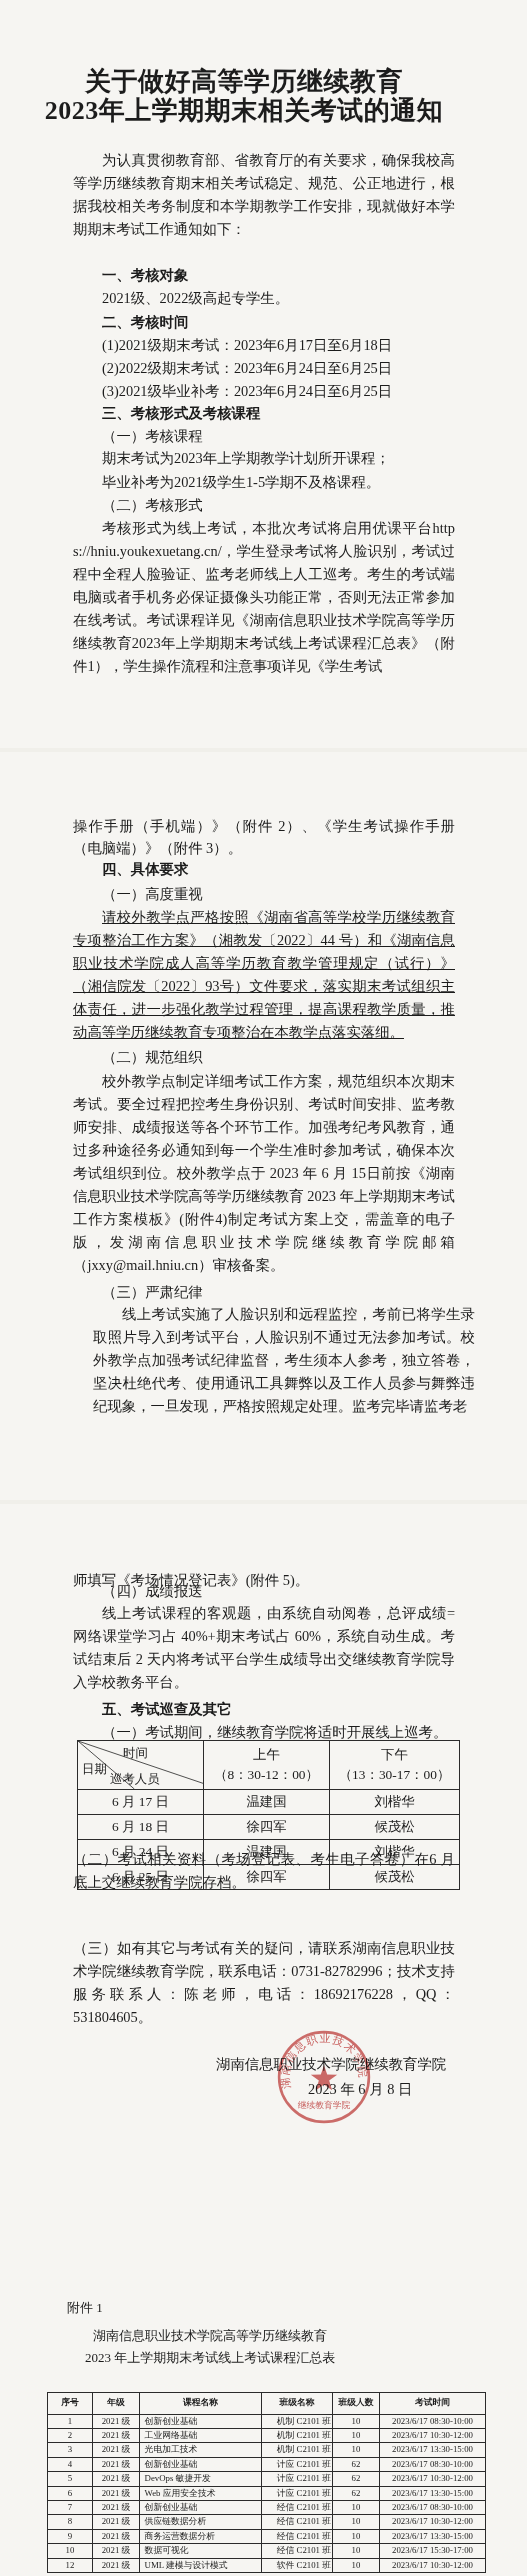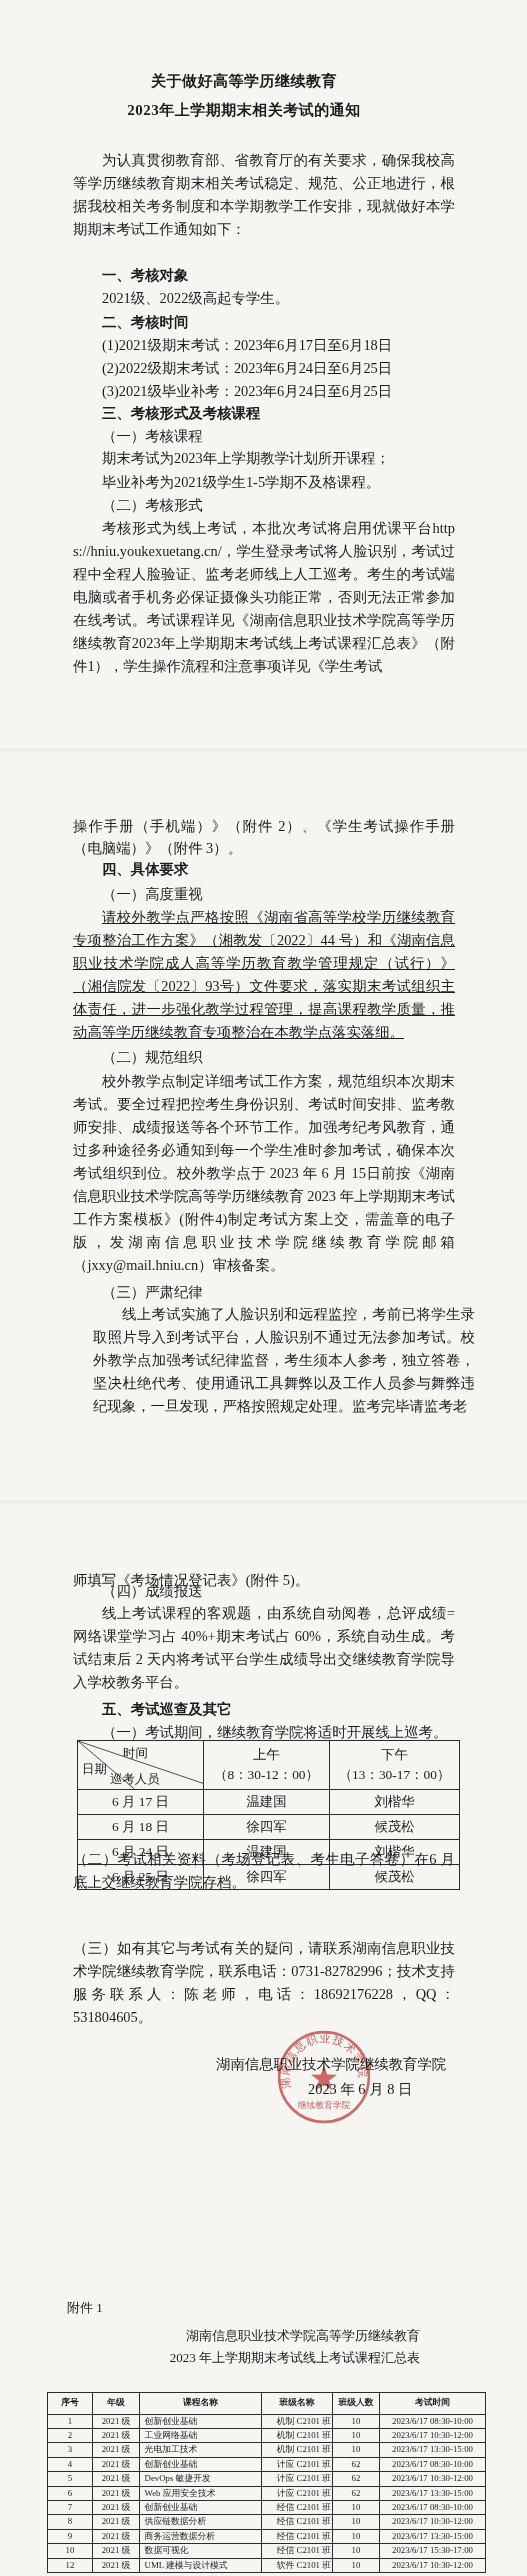--- a/index.html
+++ b/index.html
@@ -5,21 +5,21 @@
   html,body{margin:0;padding:0;}
   body{
     position:relative;
     width:528px;height:3726px;
     background:#f6f5f2;
     font-family:"Liberation Serif","DejaVu Serif",serif;
     color:#1c1c1c;
     overflow:hidden;
   }
   .abs{position:absolute;}
-  .title{left:0;width:488px;text-align:center;font-weight:bold;font-size:15px;line-height:29px;letter-spacing:0.5px;}
+  .title{left:0;width:488px;text-align:center;font-weight:bold;font-size:26px;line-height:29px;letter-spacing:0.5px;}
   .doc{left:73px;width:382px;font-size:14.4px;line-height:23px;text-align:justify;}
   .ind{text-indent:29px;}
   .hd{font-family:"Liberation Sans","DejaVu Sans",sans-serif;font-weight:bold;}
   .urlbreak{word-break:break-all;}
   .band{left:0;width:528px;background:#ebe9e4;opacity:.55;}
 
   
   .ptable{border-collapse:collapse;table-layout:fixed;width:381px;font-size:13.4px;background:transparent;border-radius:6px;}
   .ptable td{border:1px solid #2b2b2b;text-align:center;vertical-align:middle;padding:0;}
   .ptable .corner{position:relative;height:48px;}
@@ -29,21 +29,21 @@
   .ptable tbody tr{height:25px;}
 
   
   .atable{border-collapse:collapse;table-layout:fixed;width:438px;font-size:8.8px;border:1px solid #2b2b2b;}
   .atable th{border:0.5px solid #2b2b2b;height:20.6px;font-family:"Liberation Sans","DejaVu Sans",sans-serif;font-weight:bold;font-size:8.8px;padding:0;}
   .atable td{border:0.5px solid #2b2b2b;height:13.4px;line-height:13.4px;padding:0 1px;text-align:center;white-space:nowrap;overflow:hidden;}
   .atable td:nth-child(3){text-align:left;padding-left:4.6px;}
   .atable td:nth-child(4){text-align:right;padding-left:6.7px;}
 
   .seal{mix-blend-mode:multiply;}
-  .att-title{left:0;width:420px;text-align:right;font-size:13px;line-height:23px;}
+  .att-title{left:0;width:420px;text-align:center;font-size:13px;line-height:23px;}
 </style>
 </head>
 <body>
 
 <div class="abs band" style="top:748px;height:3.6px;"></div>
 <div class="abs band" style="top:1500px;height:3.6px;"></div>
 
 <div class="abs title" style="top:67px;">
   <div>关于做好高等学历继续教育</div>
   <div>2023年上学期期末相关考试的通知</div>

